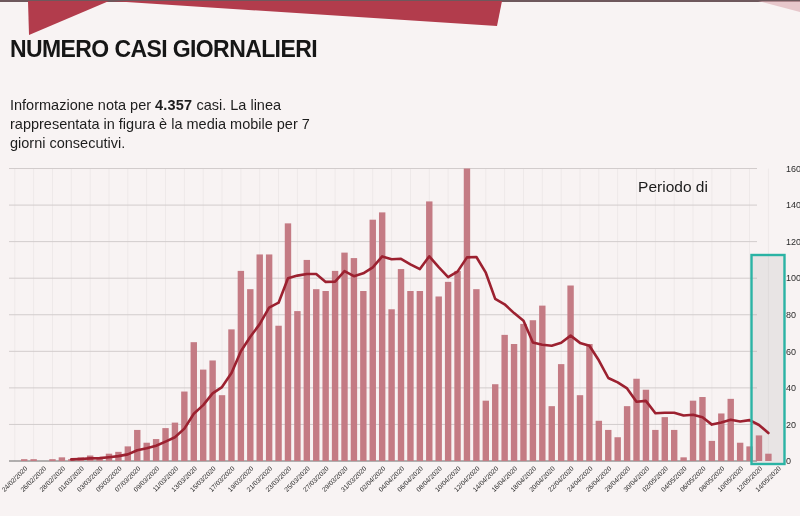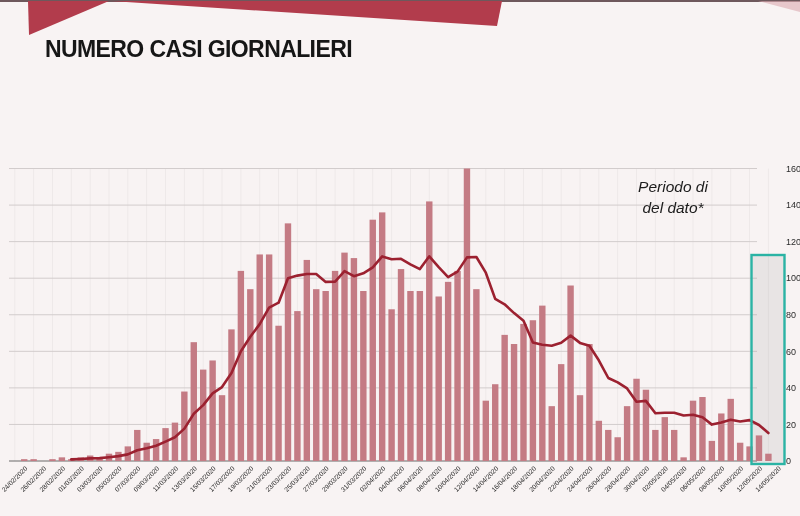--- a/index.html
+++ b/index.html
@@ -11,38 +11,36 @@
     font-family:"Liberation Sans", sans-serif;
   }
   .chart-svg{position:absolute;left:0;top:0;width:800px;height:516px;display:block;}
   .title-block{
     position:absolute;left:10px;top:36px;z-index:3;
     color:#161616;
     font-weight:bold;
     font-size:23px;
     line-height:26px;
     letter-spacing:-0.6px;
-    margin-left:35px;
   }
   .subtitle-block{
     position:absolute;left:10px;top:96px;z-index:3;
     width:332px;
     color:#1d1d1d;
     font-size:14.5px;
     line-height:19px;
   }
   .subtitle-block b{letter-spacing:0.2px;}
   .annotation-block{
     position:absolute;left:598px;top:176px;z-index:3;
     width:150px;
     text-align:center;
     color:#1c1c1c;
     font-size:15.5px;
     line-height:21px;
-    font-style:italic;
   }
 </style>
 </head>
 <body>
 
 <div class="page" style="background: rgb(248, 243, 243);">
 
   <svg class="chart-svg" viewBox="0 0 800 516" xmlns="http://www.w3.org/2000/svg">
       <rect x="0" y="0" width="800" height="2" fill="#6e585c"></rect>
       <polygon points="28,1 109,1 29,35" fill="#b23c4c"></polygon>
@@ -231,19 +229,19 @@
       <text x="0" y="0" font-size="6.6" fill="#2b2b2b" text-anchor="end" font-family="&quot;Liberation Sans&quot;, sans-serif" transform="translate(724.9,469) rotate(-45)">08/05/2020</text>
       <text x="0" y="0" font-size="6.6" fill="#2b2b2b" text-anchor="end" font-family="&quot;Liberation Sans&quot;, sans-serif" transform="translate(743.7,469) rotate(-45)">10/05/2020</text>
       <text x="0" y="0" font-size="6.6" fill="#2b2b2b" text-anchor="end" font-family="&quot;Liberation Sans&quot;, sans-serif" transform="translate(762.6,469) rotate(-45)">12/05/2020</text>
       <text x="0" y="0" font-size="6.6" fill="#2b2b2b" text-anchor="end" font-family="&quot;Liberation Sans&quot;, sans-serif" transform="translate(781.4,469) rotate(-45)">14/05/2020</text>
     </svg>
 
   <div class="title-block">
     <div>NUMERO CASI GIORNALIERI</div>
   </div>
 
+  <div class="subtitle-block"><span>Informazione nota per </span><b>4.357</b><span> casi. La linea rappresentata in figura è la media mobile per 7 giorni consecutivi.</span></div>
 
   <div class="annotation-block">
     <div>Periodo di</div>
-    <div>del dato*</div>
   </div>
 
 </div>
 
 </body></html>

